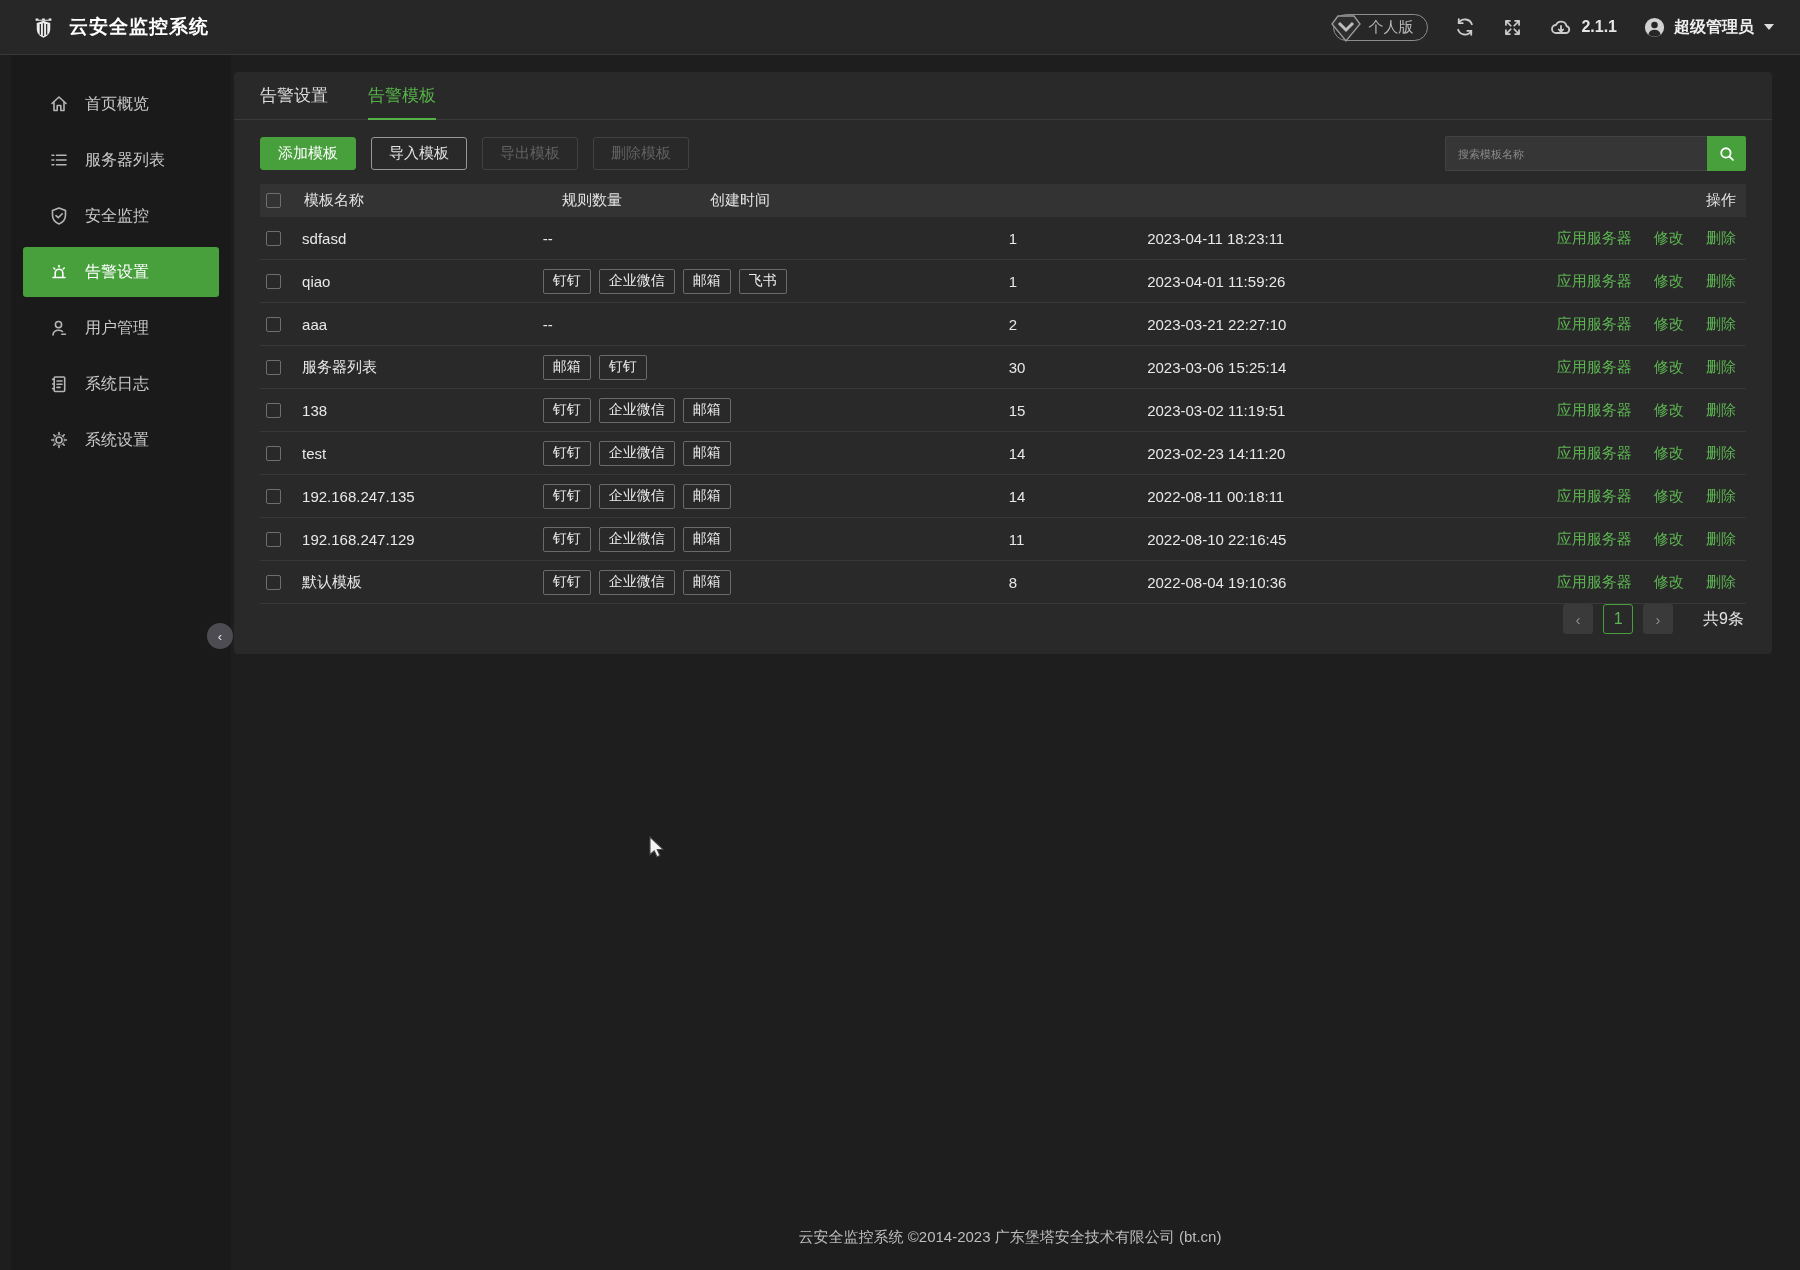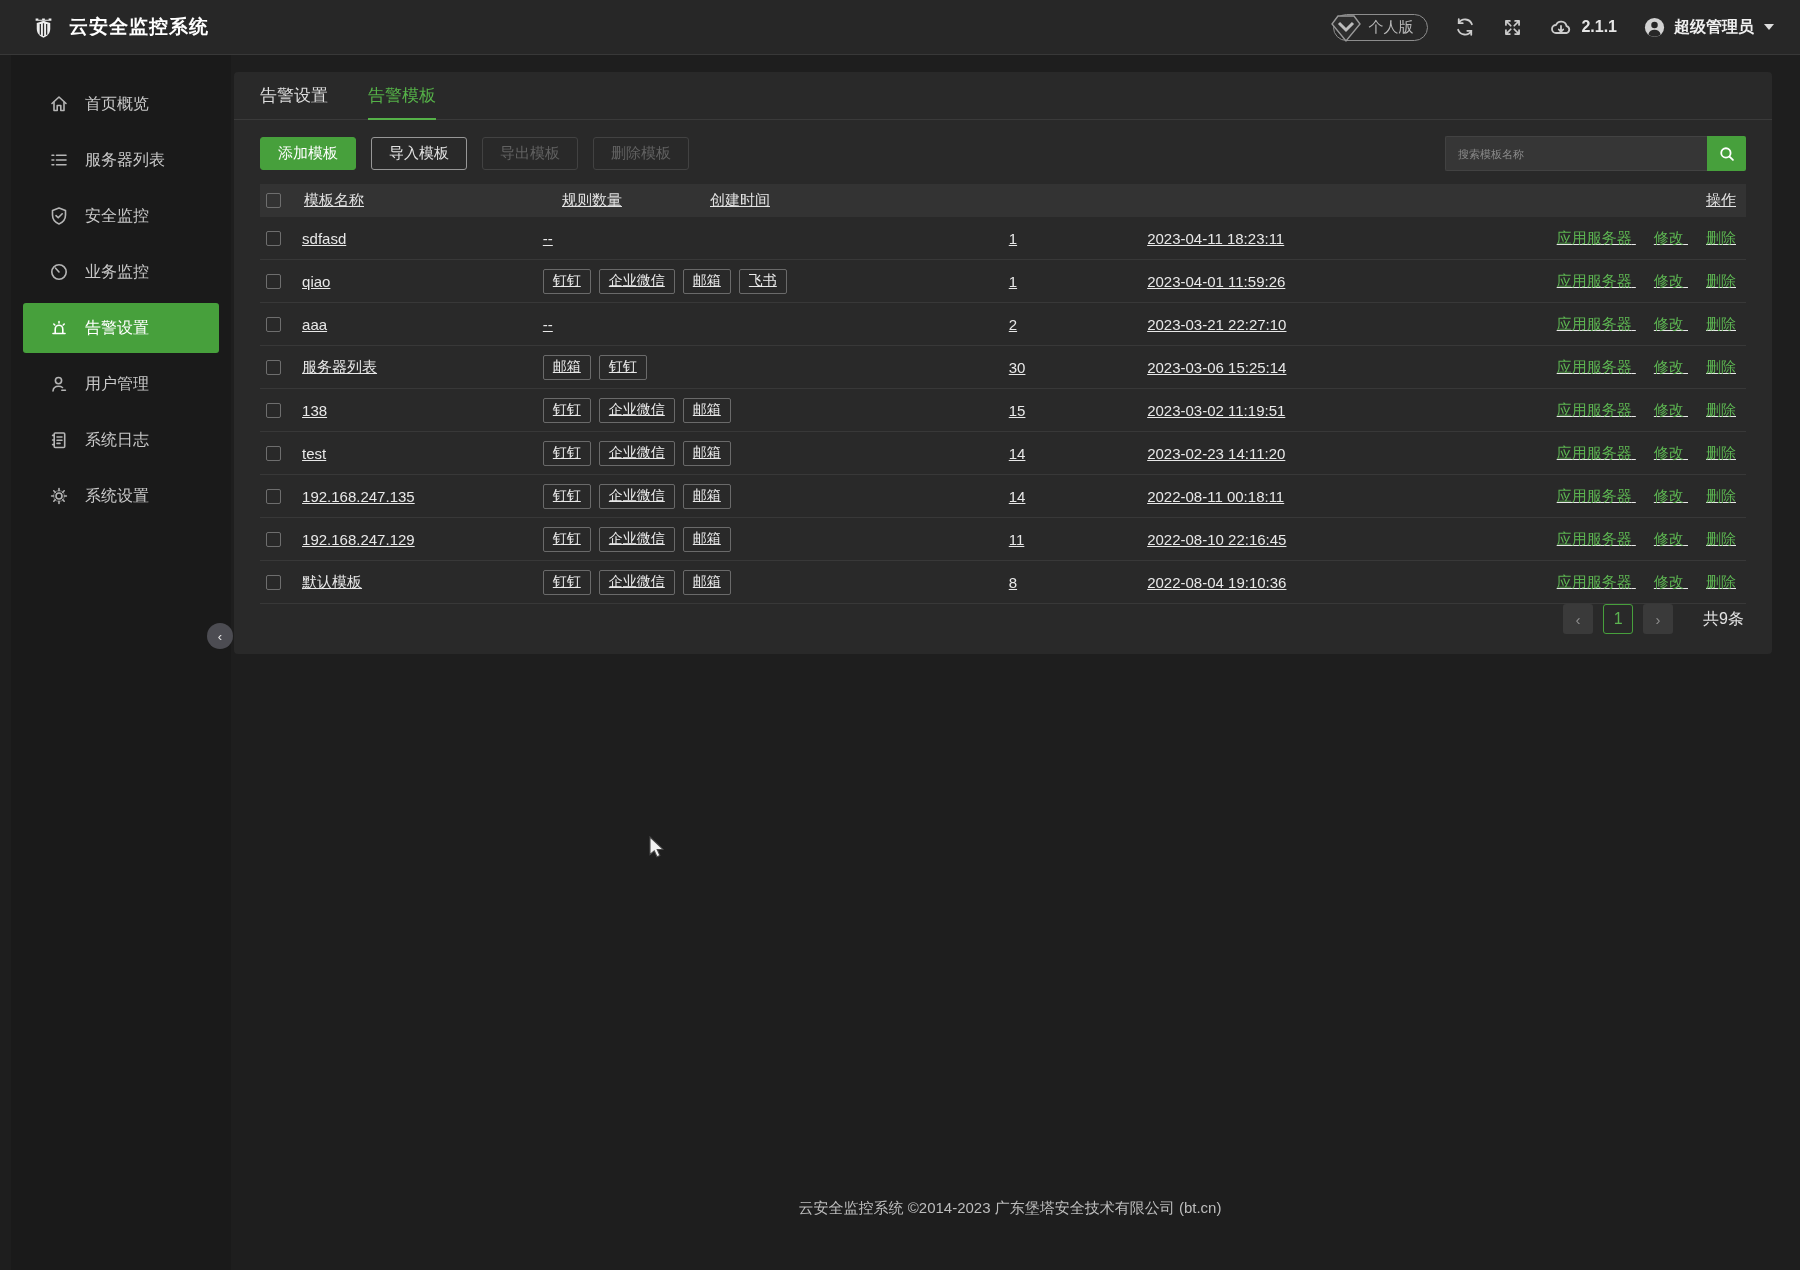--- a/index.html
+++ b/index.html
@@ -85,21 +85,21 @@
   .search-btn {
     width: 39px; height: 35px; background: #47a03c; border: none;
     border-radius: 0 2px 2px 0; display: flex; align-items: center; justify-content: center;
     cursor: pointer;
   }
 
   
   .table { margin: 0 26px; font-size: 15px; }
   .thead { display: flex; align-items: center; height: 33px; background: #333333; color: #e3e3e3; }
   .trow { display: flex; align-items: center; height: 43px; border-bottom: 1px solid #383838; color: #e8e8e8; }
-  .cell { padding-right: 10px; text-decoration: underline; }
+  .cell { padding-right: 10px; }
   .c-check { width: 44px; display: flex; align-items: center; padding-left: 6px; }
   .c-name  { width: 258px; }
   .c-push  { width: 500px; display: flex; align-items: center; }
   .c-rules { width: 148px; }
   .c-time  { width: 420px; }
   .c-actions { flex: 1; text-align: right; white-space: nowrap; }
   .c-actions a { color: #5cb451; margin-left: 18px; text-decoration: none; cursor: pointer; }
   .checkbox {
     width: 15px; height: 15px; border: 1px solid #6e6e6e; border-radius: 2px;
     display: inline-block; background: transparent; cursor: pointer;
@@ -119,21 +119,21 @@
   }
   .page-num {
     width: 30px; height: 30px; border: 1px solid #47a03c; border-radius: 3px;
     display: flex; align-items: center; justify-content: center;
     color: #5cb451; font-size: 16px; margin-left: 10px; cursor: pointer;
   }
   .page-total { margin-left: 30px; color: #e3e3e3; font-size: 16px; }
 
   
   .footer {
-    position: absolute; left: 220px; right: 0; top: 1199px;
+    position: absolute; left: 220px; right: 0; top: 1228px;
     text-align: center; color: #bdbdbd; font-size: 15px;
   }
 
   .mouse-cursor { position: absolute; left: 648px; top: 836px; z-index: 50; pointer-events: none; }
 </style>
 </head>
 <body>
 
 <div class="header">
   <div class="logo">
@@ -216,29 +216,20 @@
     <span class="side-label">服务器列表</span>
   </div>
   <div class="side-item">
     <span class="side-icon">
       <svg width="20" height="20" viewBox="0 0 20 20" fill="none" stroke="currentColor" stroke-width="1.6" stroke-linecap="round" stroke-linejoin="round">
         <path d="M10 2 L16.5 4.5 L16.5 9 C16.5 13.5 13.8 16.4 10 18 C6.2 16.4 3.5 13.5 3.5 9 L3.5 4.5 Z"></path>
         <path d="M7 9.6 L9.2 11.8 L13.2 7.8"></path>
       </svg>
     </span>
     <span class="side-label">安全监控</span>
-  </div>
-  <div class="side-item">
-    <span class="side-icon">
-      <svg width="20" height="20" viewBox="0 0 20 20" fill="none" stroke="currentColor" stroke-width="1.6" stroke-linecap="round">
-        <circle cx="10" cy="10" r="7.2"></circle>
-          <path d="M10 10 L6.6 6.2"></path>
-      </svg>
-    </span>
-    <span class="side-label">业务监控</span>
   </div>
   <div class="side-item active">
     <span class="side-icon">
       <svg width="20" height="20" viewBox="0 0 20 20" fill="none" stroke="currentColor" stroke-width="1.6" stroke-linecap="round" stroke-linejoin="round">
         <path d="M6.2 15 L6.2 11.2 A3.8 4 0 0 1 13.8 11.2 L13.8 15"></path>
         <path d="M4 15.5 L16 15.5"></path>
         <path d="M10 5 L10 3.6 M4.8 6 L5.8 7 M15.2 6 L14.2 7"></path>
       </svg>
     </span>
     <span class="side-label">告警设置</span>

